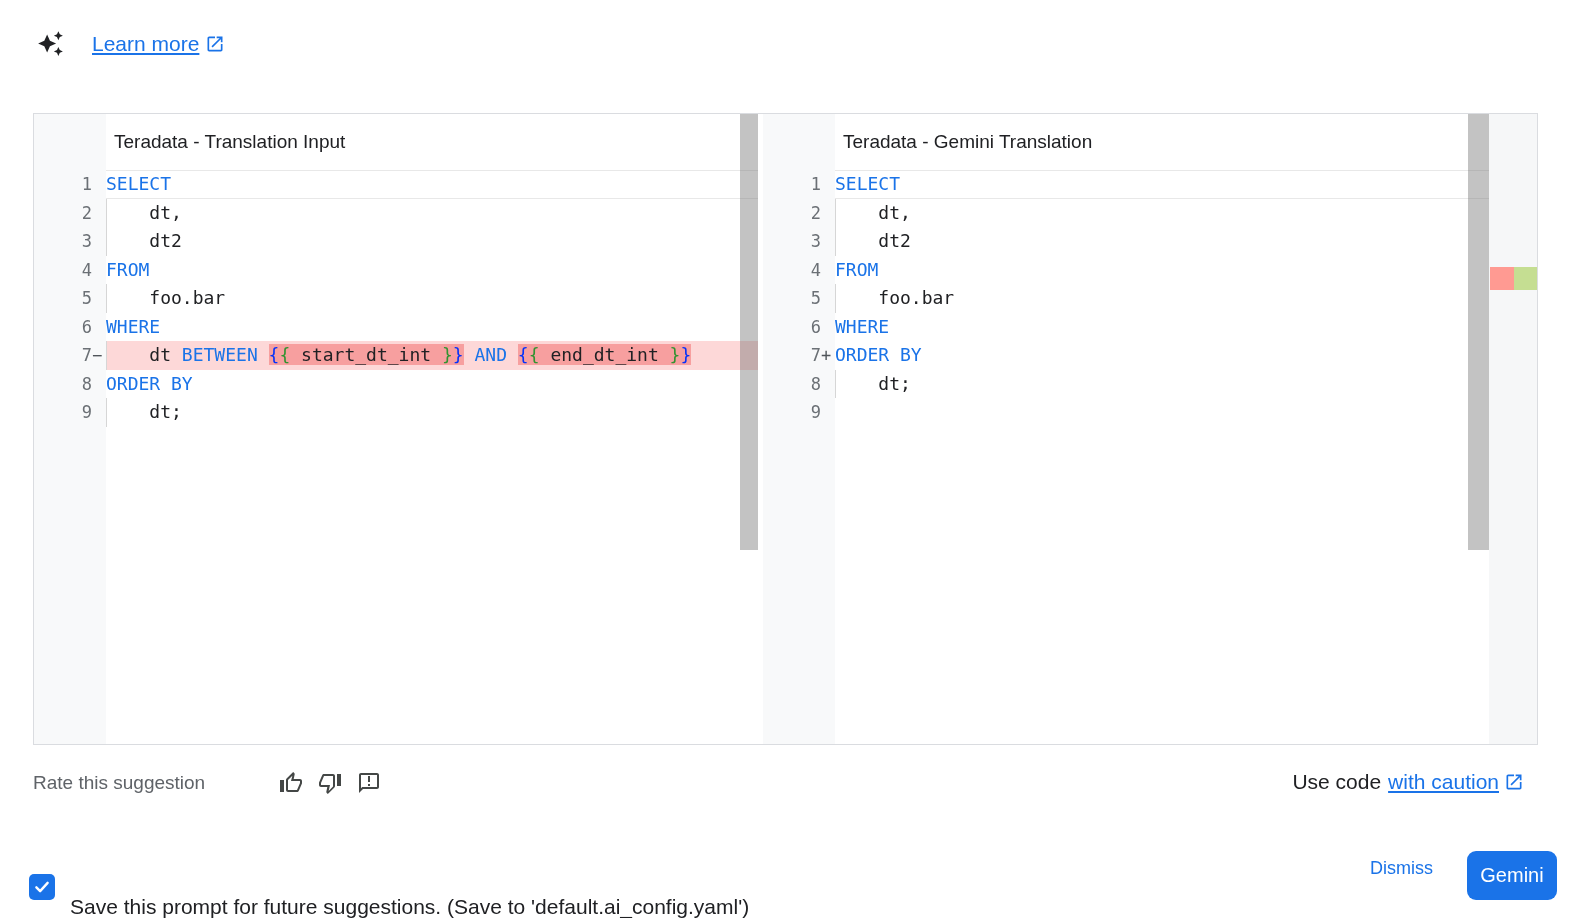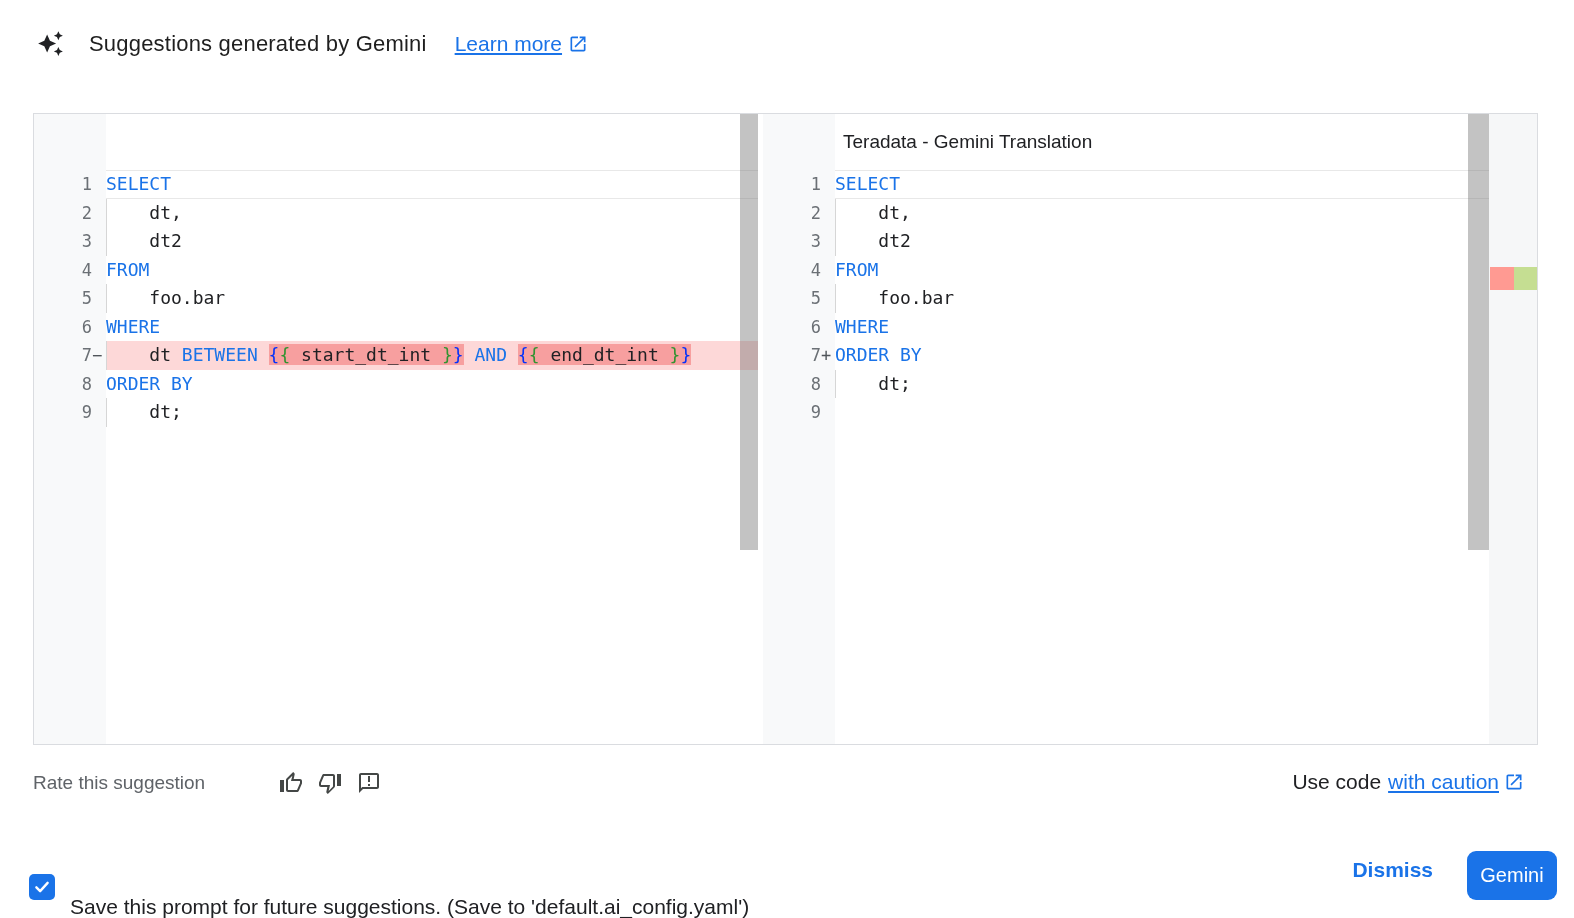--- a/index.html
+++ b/index.html
@@ -62,47 +62,47 @@
   .use-code .caution-link{color:var(--accent-blue,#1a73e8);text-decoration:underline;margin-left:7px;cursor:pointer;display:flex;align-items:center;}
   .use-code .ext-icon{width:20px;height:20px;margin-left:5px;color:var(--accent-blue,#1a73e8);}
 
   
   .save-row{position:absolute;left:29px;top:855px;display:flex;align-items:center;}
   .checkbox{width:26px;height:26px;border-radius:5px;background:var(--accent-blue,#1a73e8);
     display:flex;align-items:center;justify-content:center;cursor:pointer;flex:0 0 auto;}
   .checkbox svg{width:18px;height:18px;}
   .save-label{margin-left:15px;font-size:21px;color:#202124;margin-top:40px;}
   .dismiss-btn{position:absolute;right:141px;top:858px;background:none;border:none;
-    color:var(--accent-blue,#1a73e8);font-size:21px;font-weight:700;font-family:"Liberation Sans",sans-serif;cursor:pointer;padding:0;}
+    color:var(--accent-blue,#1a73e8);font-size:18px;font-weight:400;font-family:"Liberation Sans",sans-serif;cursor:pointer;padding:0;}
   .apply-btn{position:absolute;right:17px;top:851px;width:90px;height:49px;border:none;border-radius:9px;
     background:var(--accent-blue,#1a73e8);color:#ffffff;font-size:20px;font-weight:500;
     font-family:"Liberation Sans",sans-serif;cursor:pointer;}
 </style>
 </head>
 <body>
 
 <div class="top-header">
   <span class="sparkle">
     <svg viewBox="0 0 24 24" fill="currentColor" width="27" height="27">
       <path d="M19 9l1.25-2.75L23 5l-2.75-1.25L19 1l-1.25 2.75L15 5l2.75 1.25L19 9zm-7.5.5L9 4 6.5 9.5 1 12l5.5 2.5L9 20l2.5-5.5L17 12l-5.5-2.5zM19 15l-1.25 2.75L15 19l2.75 1.25L19 23l1.25-2.75L23 19l-2.75-1.25L19 15z"></path>
     </svg>
   </span>
-  <span class="page-title">Suggestions generated by Gemini</span>
   <span class="learn-more">
     <span>Learn more</span>
     <svg class="ext-icon" viewBox="0 0 24 24" fill="currentColor">
       <path d="M19 19H5V5h7V3H5c-1.11 0-2 .9-2 2v14c0 1.1.89 2 2 2h14c1.1 0 2-.9 2-2v-7h-2v7zM14 3v2h3.59l-9.83 9.83 1.41 1.41L19 6.41V10h2V3h-7z"></path>
     </svg>
   </span>
 </div>
 
 <div class="diff-card">
 
   <div class="pane pane-left">
     <div class="gutter-bg"></div>
+    <div class="pane-title">Teradata - Translation Input</div>
     <div class="gutter-lines">
         <div class="gutter-line">
           <span class="gl-num">1</span>
           <span class="gl-sign"></span>
         </div>
         <div class="gutter-line">
           <span class="gl-num">2</span>
           <span class="gl-sign"></span>
         </div>
         <div class="gutter-line">

